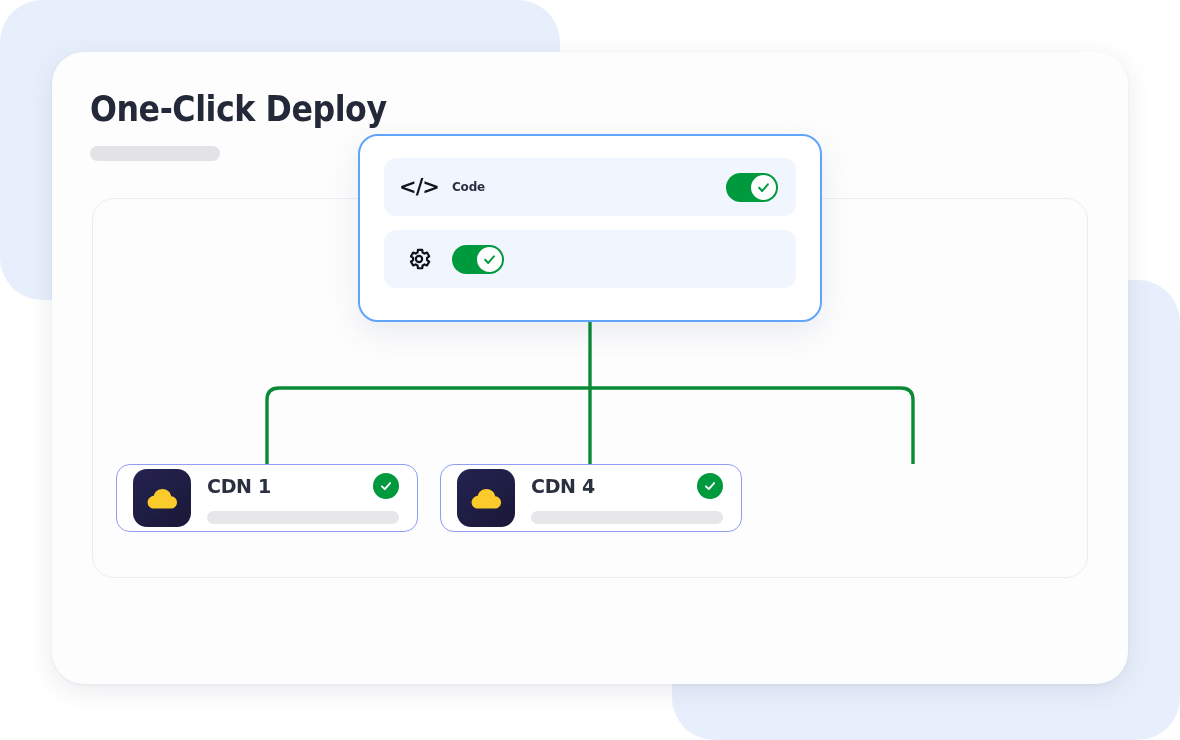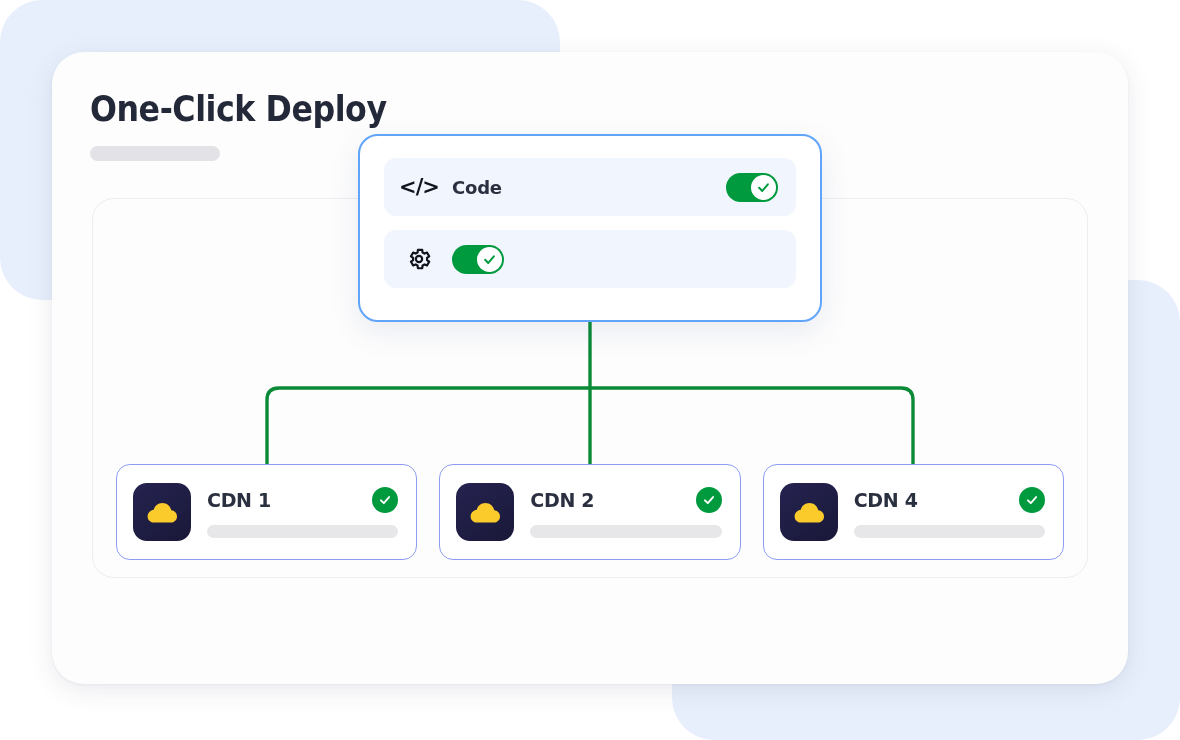--- a/index.html
+++ b/index.html
@@ -68,36 +68,36 @@
   .toggle-row {
     height: 58px;
     background: #F1F5FD;
     border-radius: 12px;
     display: flex; align-items: center;
     padding: 0 18px 0 20px;
     gap: 18px;
   }
   .row-icon { width: 30px; height: 30px; display: flex; align-items: center; justify-content: center; color: #11131C; flex: 0 0 auto; }
   .code-glyph { font-family: "DejaVu Sans", sans-serif; font-weight: 700; font-size: 21px; letter-spacing: -1px; color: #11131C; }
-  .row-label { flex: 1 1 auto; font-size: 18px; font-weight: 600; color: #2B3040; font-family: "DejaVu Sans", sans-serif; letter-spacing: -0.2px; }
+  .row-label { flex: 1 1 auto; font-size: 12px; font-weight: 600; color: #2B3040; font-family: "DejaVu Sans", sans-serif; letter-spacing: -0.2px; }
   .toggle {
     width: 52px; height: 29px; border-radius: 15px; background: #009A3E;
     position: relative; flex: 0 0 auto;
   }
   .toggle .knob {
     position: absolute; right: 2px; top: 2px;
     width: 25px; height: 25px; border-radius: 50%;
     background: #FFFFFF;
     display: flex; align-items: center; justify-content: center;
   }
 
   
   .cdn-row { position: absolute; left: 116px; top: 464px; width: 948px; display: flex; gap: 22px; }
   .cdn-card {
-    width: 302px; height: 96px;
+    width: 302px; height: 68px;
     background: #FFFFFF;
     border: 1.6px solid #8E9CF2;
     border-radius: 14px;
     display: flex; align-items: center;
     padding: 0 18px 1px 16px;
     gap: 16px;
   }
   .cdn-logo {
     width: 58px; height: 58px; border-radius: 14px;
     background: linear-gradient(145deg, #252350 0%, #191838 100%);
@@ -180,38 +180,20 @@
           <span class="check-badge">
             <svg width="14" height="14" viewBox="0 0 24 24" fill="none">
               <path d="M5 12.5 L10 17.5 L19 7" stroke="#FFFFFF" stroke-width="3.2" stroke-linecap="round" stroke-linejoin="round"></path>
             </svg>
           </span>
         </div>
         <div class="cdn-bar"></div>
       </div>
     </div>
 
-    <div class="cdn-card">
-      <div class="cdn-logo">
-        <svg width="34" height="26" viewBox="0 0 34 26" fill="none">
-          <path d="M10.5 23.5h15.2c3.6 0 6.3-2.7 6.3-6.1 0-3.2-2.5-5.9-5.8-6.1-.7-4.3-4.4-7.3-8.8-7.3-4.2 0-7.7 2.8-8.6 6.7C5.3 11.2 2.6 14 2.6 17.4c0 3.4 2.8 6.1 6.4 6.1z" fill="#FBCB2C"></path>
-        </svg>
-      </div>
-      <div class="cdn-body">
-        <div class="cdn-head">
-          <span class="cdn-name">CDN 2</span>
-          <span class="check-badge">
-            <svg width="14" height="14" viewBox="0 0 24 24" fill="none">
-              <path d="M5 12.5 L10 17.5 L19 7" stroke="#FFFFFF" stroke-width="3.2" stroke-linecap="round" stroke-linejoin="round"></path>
-            </svg>
-          </span>
-        </div>
-        <div class="cdn-bar"></div>
-      </div>
-    </div>
 
     <div class="cdn-card">
       <div class="cdn-logo">
         <svg width="34" height="26" viewBox="0 0 34 26" fill="none">
           <path d="M10.5 23.5h15.2c3.6 0 6.3-2.7 6.3-6.1 0-3.2-2.5-5.9-5.8-6.1-.7-4.3-4.4-7.3-8.8-7.3-4.2 0-7.7 2.8-8.6 6.7C5.3 11.2 2.6 14 2.6 17.4c0 3.4 2.8 6.1 6.4 6.1z" fill="#FBCB2C"></path>
         </svg>
       </div>
       <div class="cdn-body">
         <div class="cdn-head">
           <span class="cdn-name">CDN 4</span>

